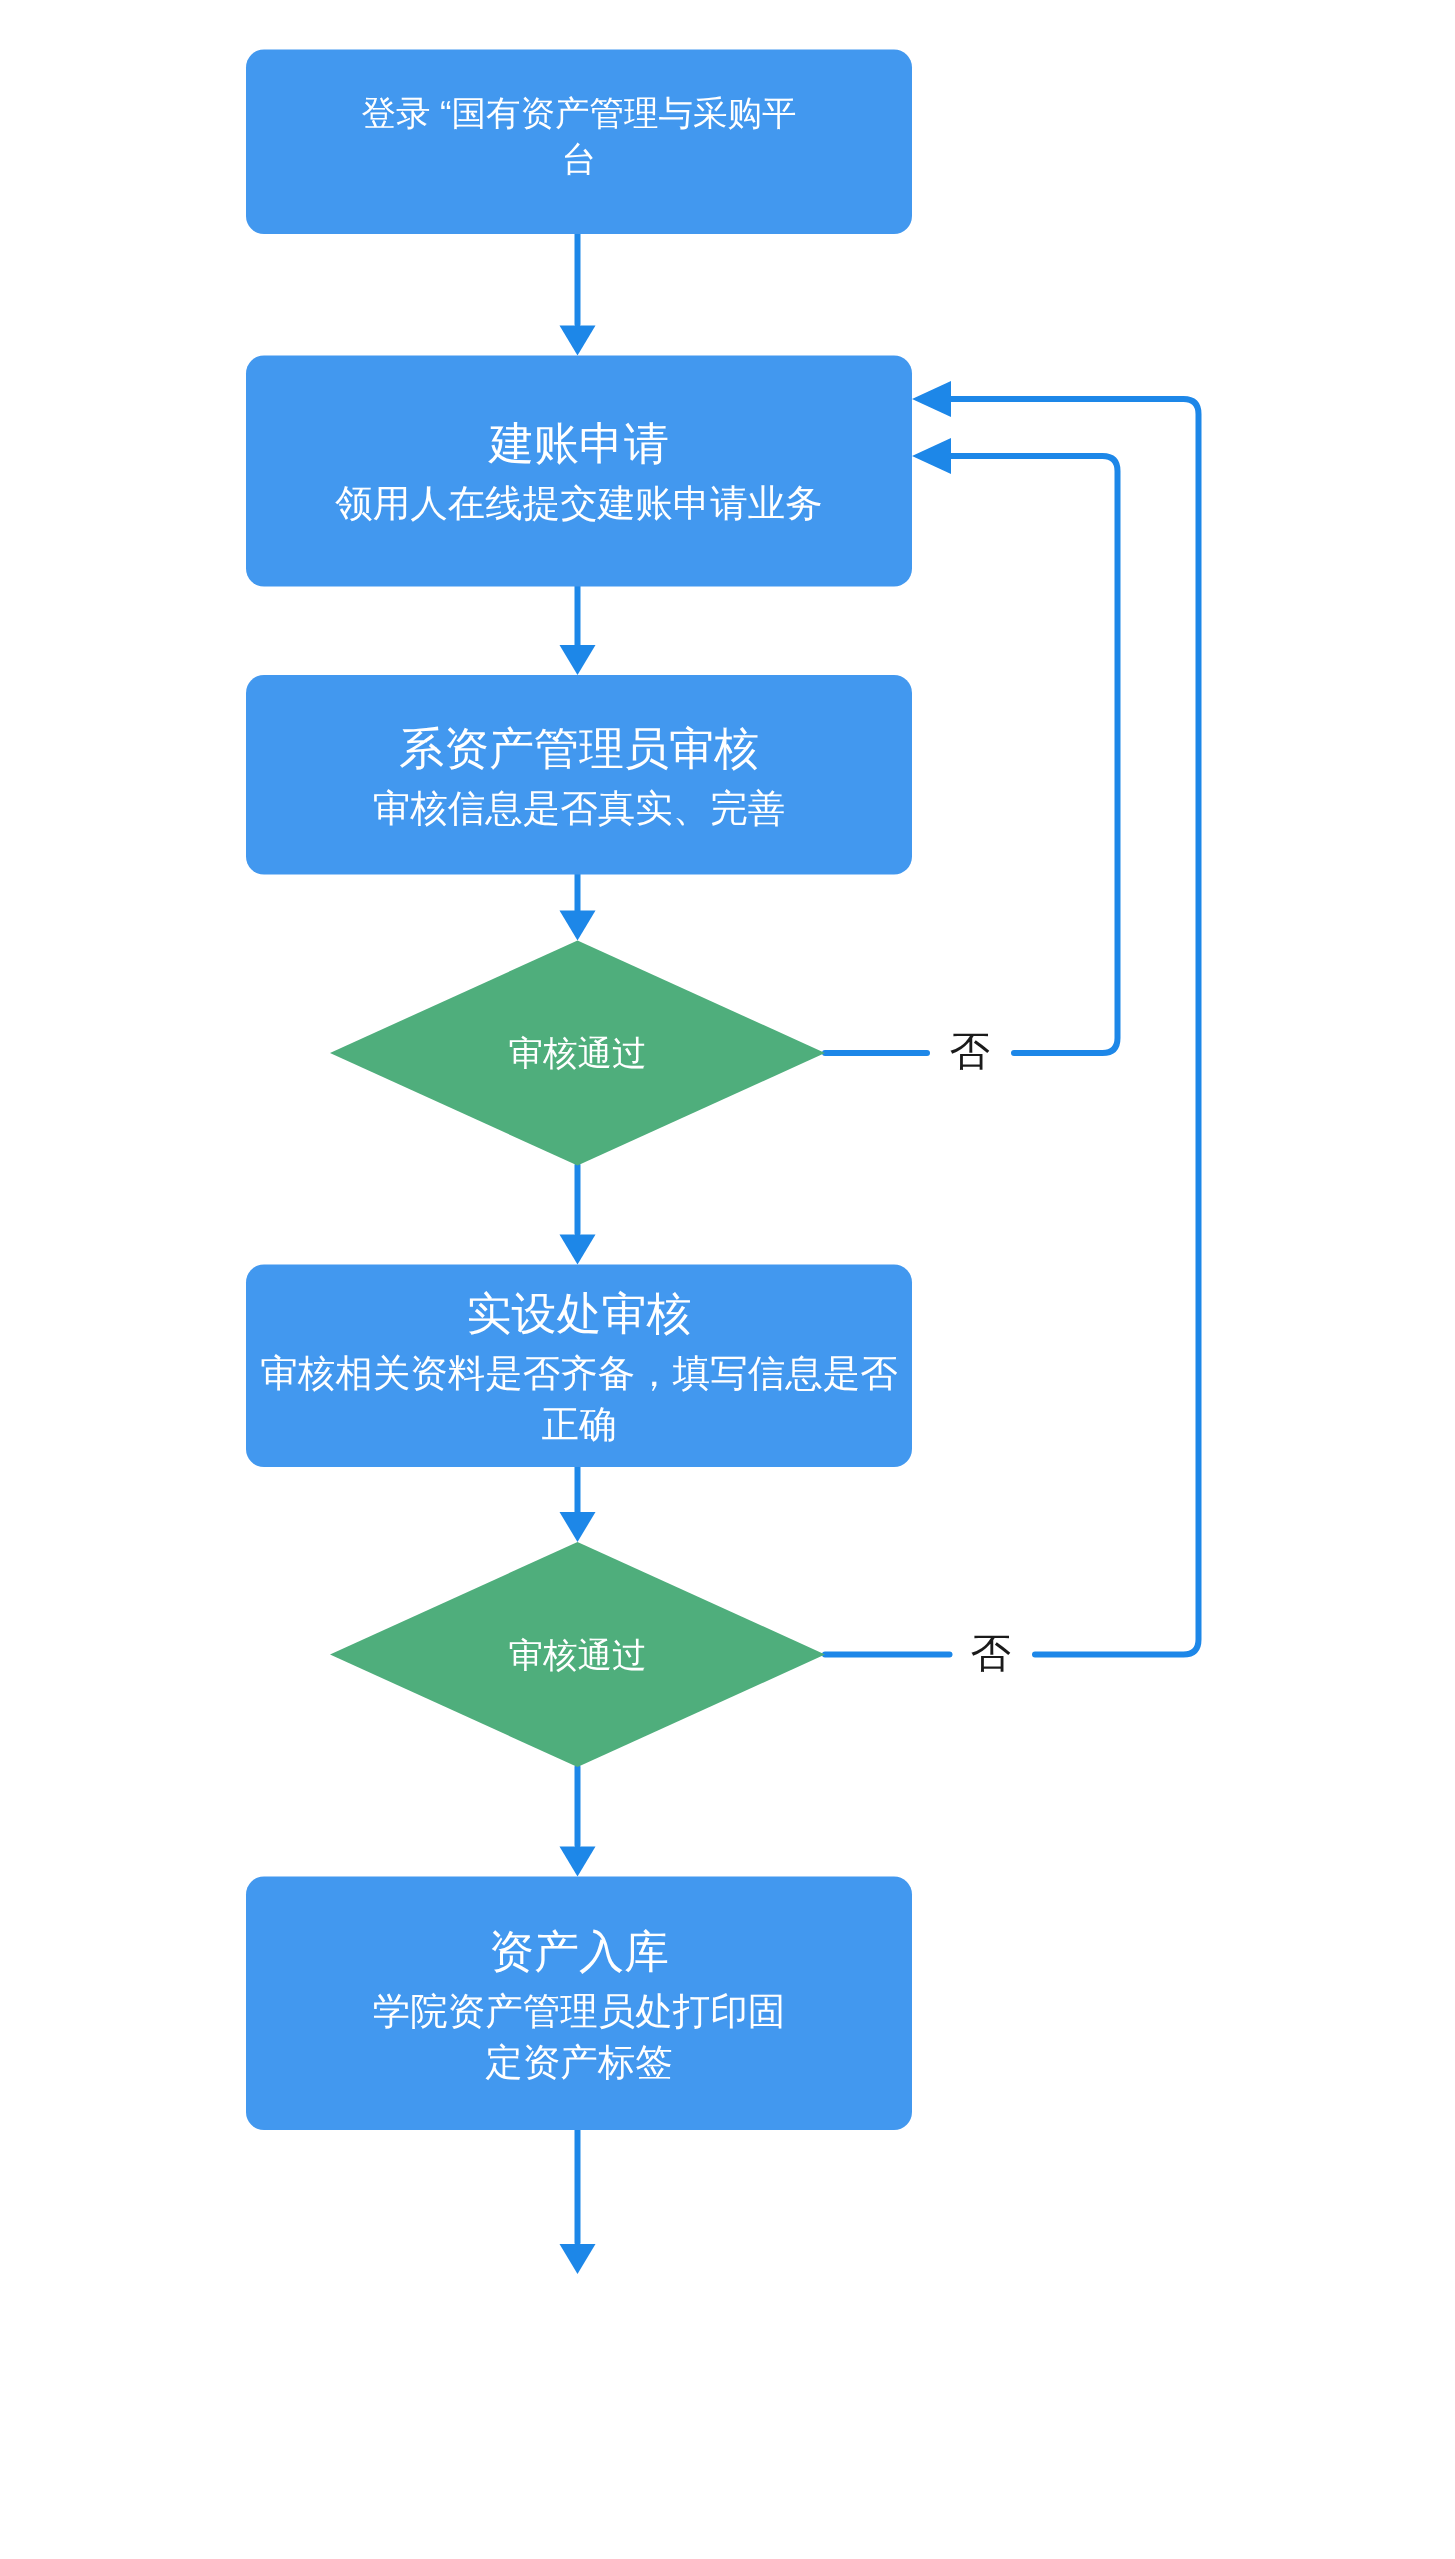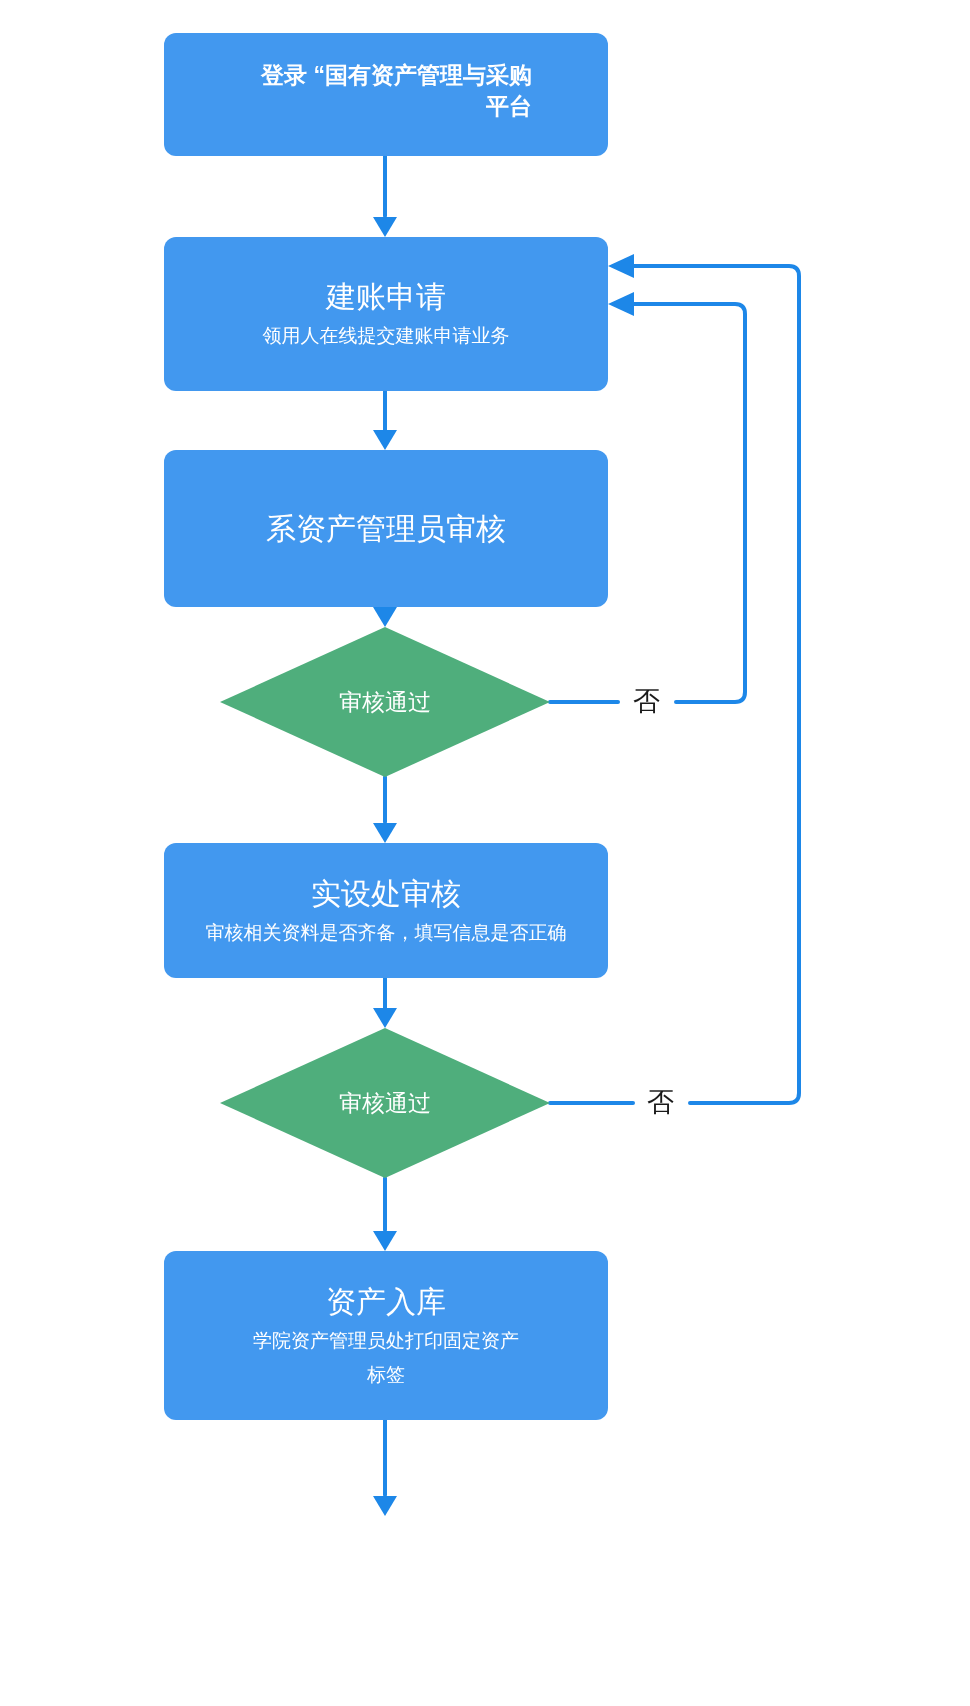--- a/index.html
+++ b/index.html
@@ -19,22 +19,22 @@
   .connectors .arrow-head{fill:var(--connector);stroke:none;}
   .connectors .diamond-shape{fill:var(--diamond-fill);stroke:none;}
   .node{
     position:absolute;left:164px;width:444px;
     background:var(--box-fill);border-radius:12px;
     color:var(--text-on-fill);
     display:flex;flex-direction:column;align-items:center;justify-content:center;
     text-align:center;padding:0 8px;
   }
   .node-title{font-size:30px;line-height:44px;font-weight:400;}
-  .node-subtitle{font-size:19px;line-height:34px;font-weight:400;}
-  .start-title{font-size:23px;line-height:31px;font-weight:700;max-width:292px;text-align:right;}
+  .node-subtitle{font-size:25px;line-height:34px;font-weight:400;}
+  .start-title{font-size:23px;line-height:31px;font-weight:400;max-width:292px;}
   .narrow-sub{max-width:284px;}
   .diamond-label{
     position:absolute;color:var(--text-on-fill);
     font-size:23px;line-height:23px;text-align:center;width:200px;
   }
   .no-label{
     position:absolute;color:var(--label-text);
     font-size:27px;line-height:27px;
   }
 </style>
@@ -80,22 +80,23 @@
 
   <div class="node" style="top:33px;height:123px;padding-bottom:8px;">
     <div class="start-title">登录 “国有资产管理与采购平台</div>
   </div>
 
   <div class="node" style="top:237px;height:154px;">
     <div class="node-title">建账申请</div>
     <div class="node-subtitle">领用人在线提交建账申请业务</div>
   </div>
 
-  <div class="node" style="top:450px;height:157px;">
+  <div class="node" style="top:450px;height:133px;">
     <div class="node-title">系资产管理员审核</div>
+    <div class="node-subtitle">审核信息是否真实、完善</div>
   </div>
 
   <div class="node" style="top:843px;height:135px;">
     <div class="node-title">实设处审核</div>
     <div class="node-subtitle">审核相关资料是否齐备，填写信息是否正确</div>
   </div>
 
   <div class="node" style="top:1251px;height:169px;">
     <div class="node-title">资产入库</div>
     <div class="node-subtitle narrow-sub">学院资产管理员处打印固定资产标签</div>

